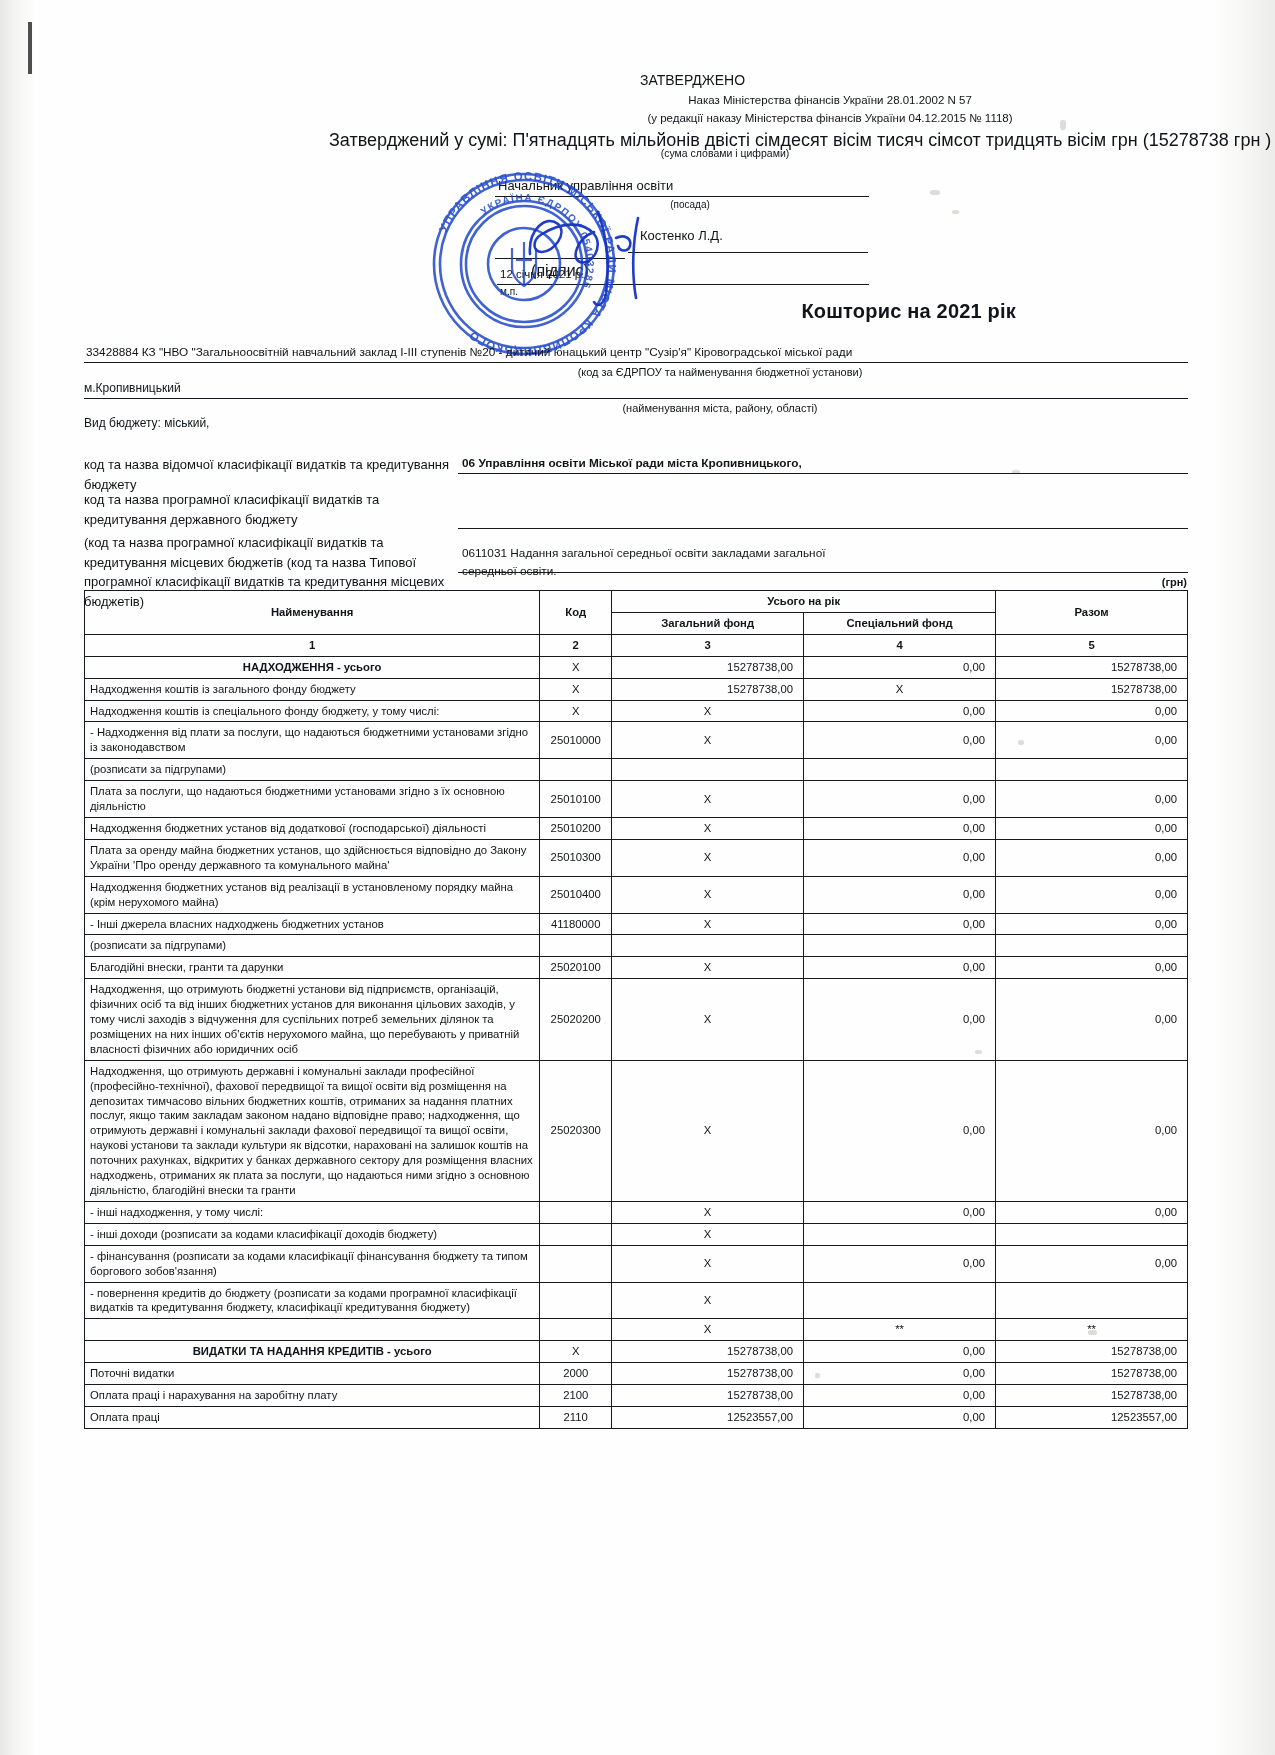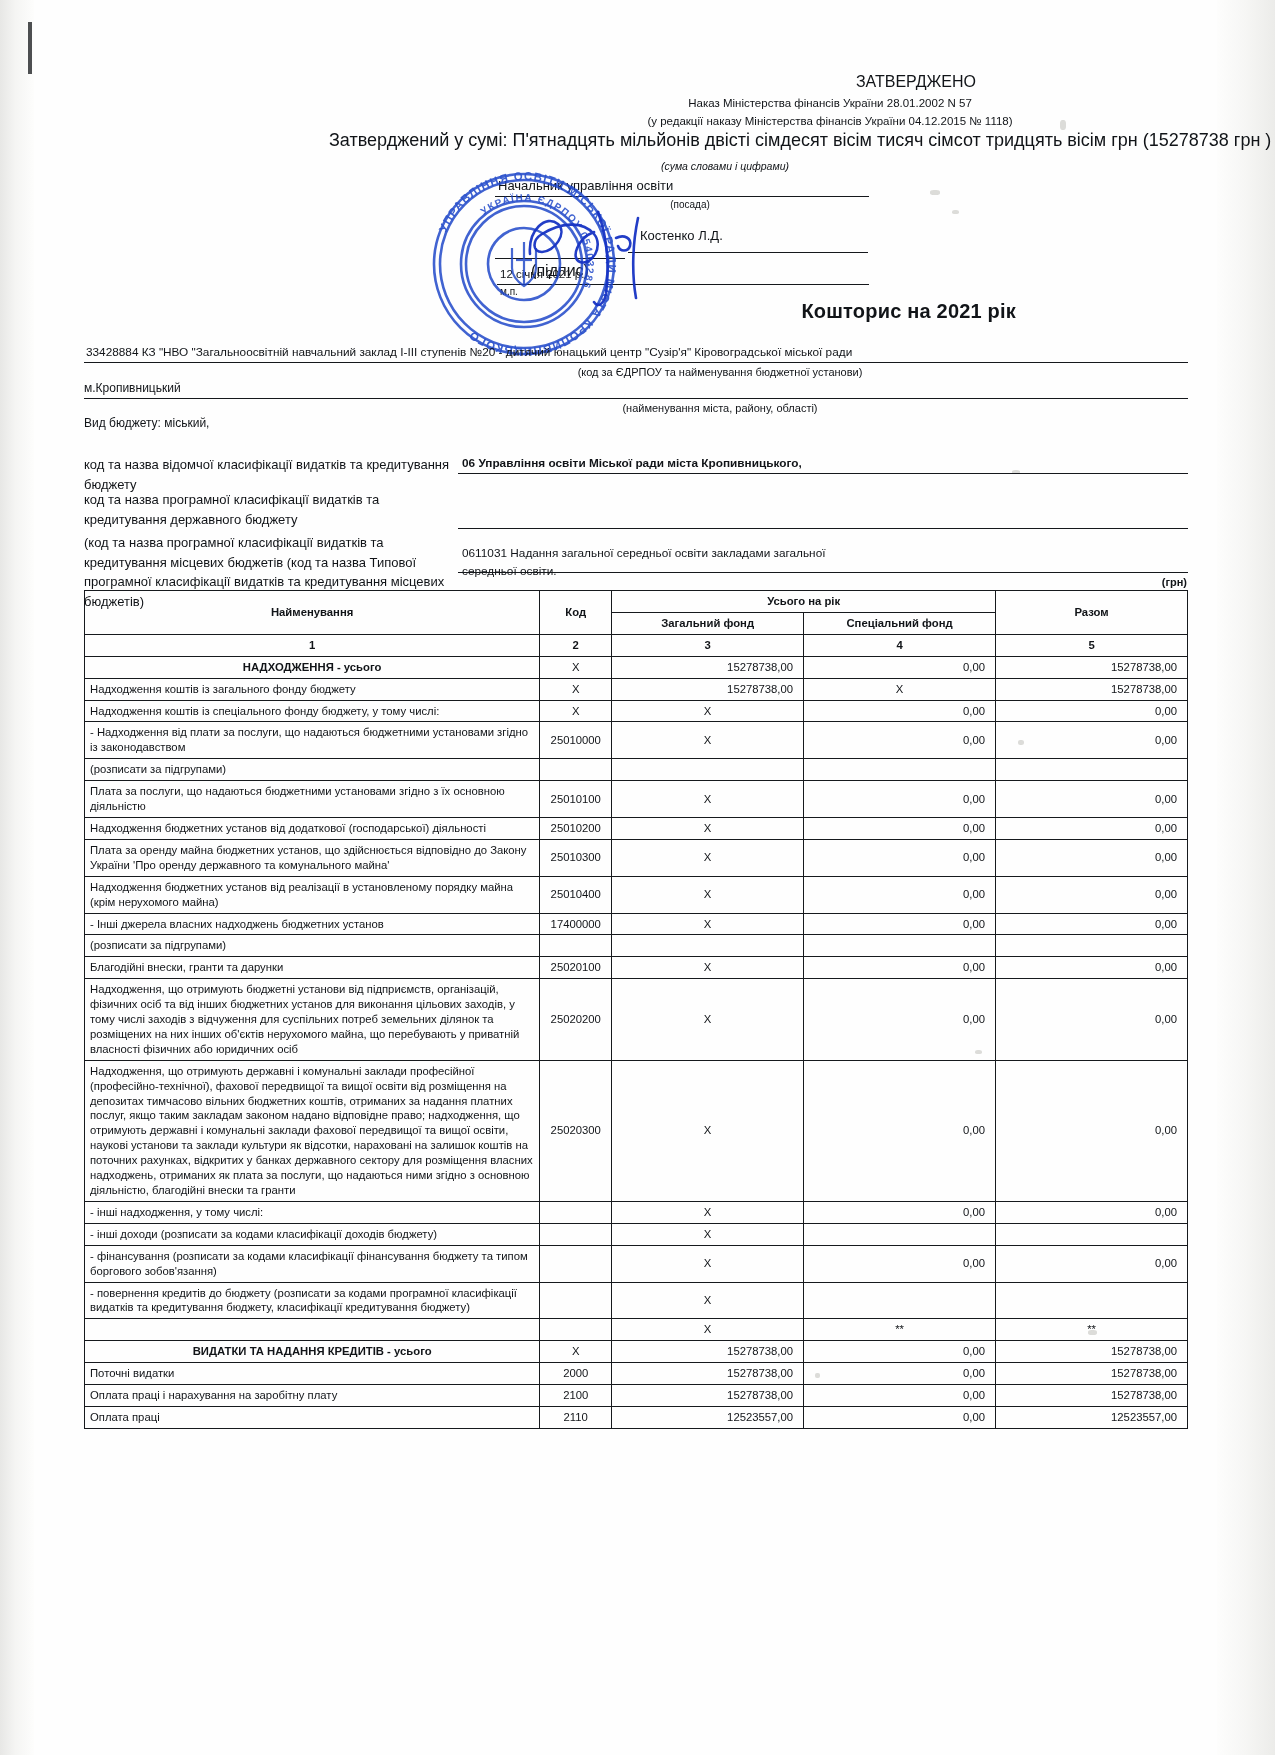--- a/index.html
+++ b/index.html
@@ -34,30 +34,30 @@
   }
   .speck{position:absolute;background:#b9b9b4;opacity:.5;border-radius:40%;}
 
   .content{position:absolute;left:0;top:0;width:1275px;height:1755px;}
 
   
   .approve-block{
     position:absolute;left:640px;top:70px;width:380px;
     text-align:center;font-size:11.5px;line-height:1.55;
   }
-  .approve-block .ttl{display:block;text-align:right;padding-right:44px;font-size:16px;}
+  .approve-block .ttl{display:block;text-align:left;padding-right:44px;font-size:14px;}
   .approve-block .l2,.approve-block .l3{display:block;white-space:nowrap;}
 
   .sum-line{
     position:absolute;left:288px;top:130px;width:700px;
     font-size:18px;white-space:nowrap;margin-left:41px;
   }
   .sum-caption{
-    position:absolute;left:560px;top:160px;width:330px;
-    text-align:center;font-size:10.5px;font-style:italic;
+    position:absolute;left:560px;top:147px;width:330px;
+    text-align:center;font-size:10.5px;
   }
 
   
   .sig-post{
     position:absolute;left:498px;top:178px;font-size:13px;white-space:nowrap;
   }
   .sig-rule-1{
     position:absolute;left:495px;top:196px;width:374px;border-bottom:1.4px solid #15181c;
   }
   .sig-post-cap{
@@ -317,21 +317,21 @@
           </tr>
           <tr>
             <td class="c-name rowname">Надходження бюджетних установ від реалізації в установленому порядку майна (крім нерухомого майна)</td>
             <td class="c-code ctr">25010400</td>
             <td class="c-num x">X</td>
             <td class="c-num">0,00</td>
             <td class="c-num">0,00</td>
           </tr>
           <tr>
             <td class="c-name rowname"> - Інші джерела власних надходжень бюджетних установ</td>
-            <td class="c-code ctr">17400000</td>
+            <td class="c-code ctr">41180000</td>
             <td class="c-num x">X</td>
             <td class="c-num">0,00</td>
             <td class="c-num">0,00</td>
           </tr>
           <tr>
             <td class="c-name rowname">(розписати за підгрупами)</td>
             <td class="c-code ctr"></td>
             <td class="c-num x"></td>
             <td class="c-num x"></td>
             <td class="c-num x"></td>

